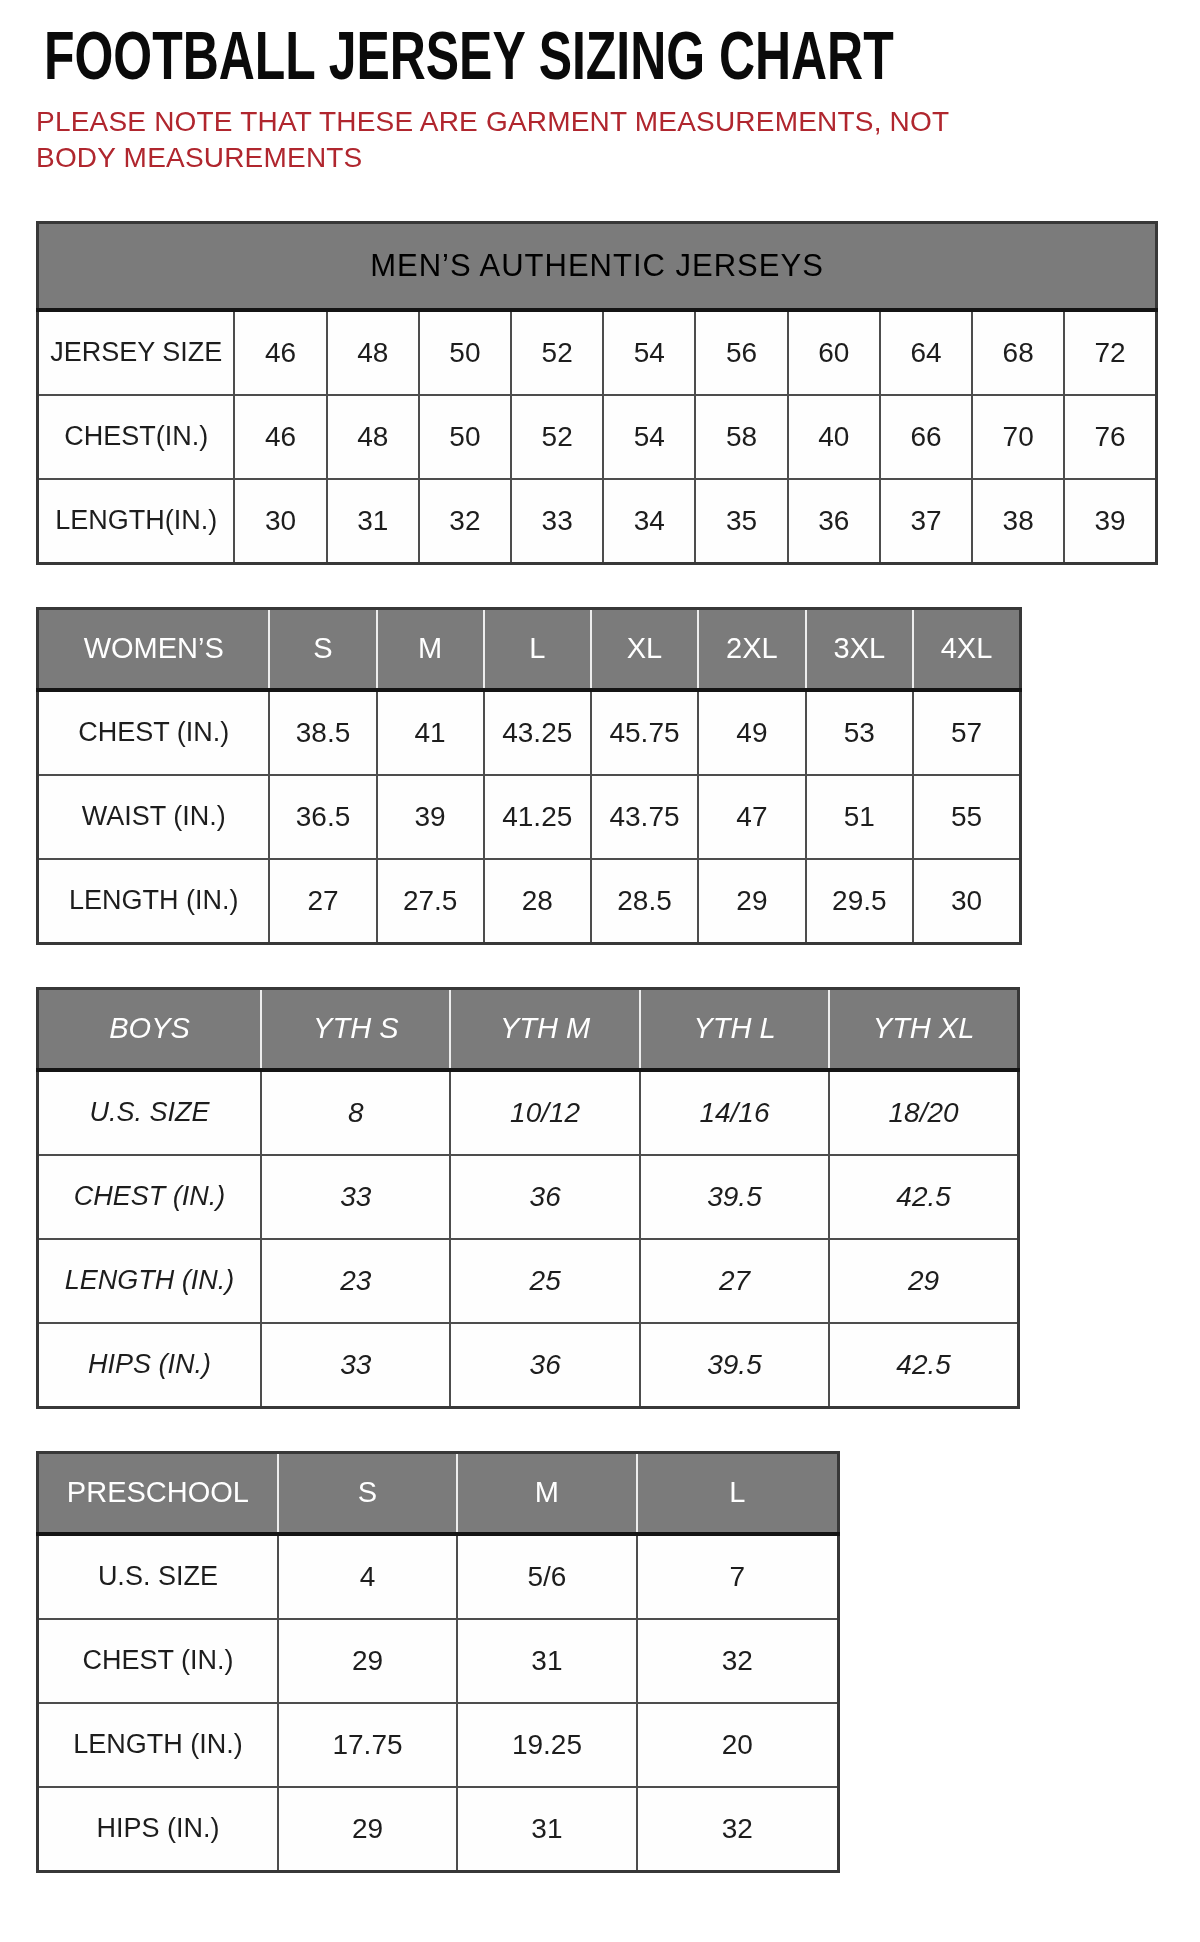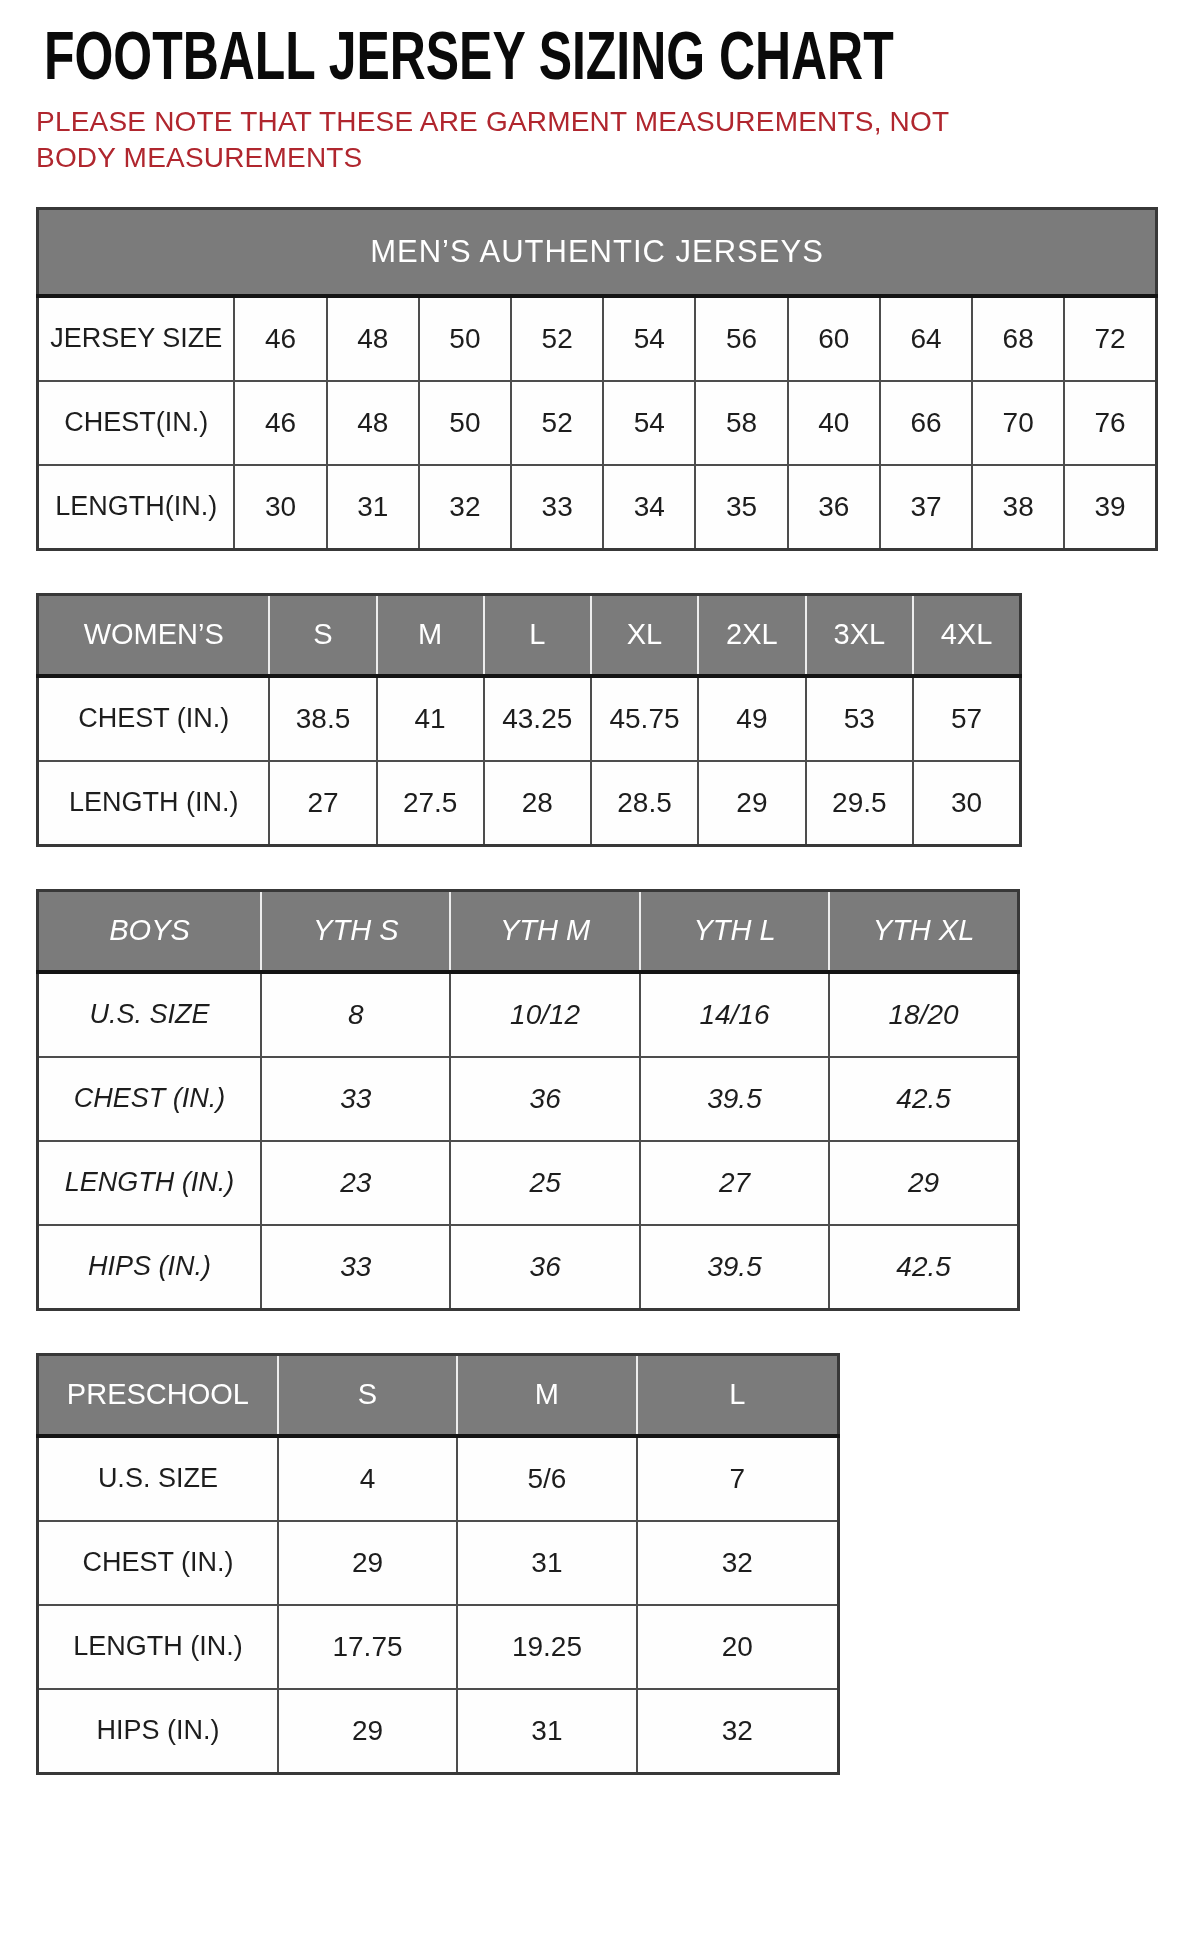--- a/index.html
+++ b/index.html
@@ -24,42 +24,42 @@
     display: inline-block;
     transform: scaleX(0.78) scaleY(1.08);
     transform-origin: 0 60%;
     letter-spacing: 0px;
   }
   .note {
     color: var(--accent-red, #b0262e);
     font-size: 28px;
     line-height: 1.3;
     max-width: 920px;
-    margin: 0 0 30px 0;
+    margin: 0 0 44px 0;
     letter-spacing: 0.2px;
   }
   main { display: block; }
   table.sizing {
     border-collapse: collapse;
     table-layout: fixed;
     margin: 0 0 42px 0;
     border: 3px solid #383838;
     background: #fefefe;
   }
   .sizing th, .sizing td {
     border: 2px solid #4d4d4d;
     text-align: center;
     vertical-align: middle;
     padding: 2px 4px;
     font-weight: normal;
     overflow: hidden;
   }
   .sizing tr.banner-row th {
     background: var(--header-gray, #7b7b7b);
-    color: #ffffff;
+    color: #000000;
     font-size: 31px;
     height: 80px;
     letter-spacing: 1px;
     border-bottom: 4px solid #141414;
   }
   .sizing tr.hdr th { font-size: 29px; height: 74px; }
   .sizing tr.hdr.gray th {
     background: var(--header-gray, #7b7b7b);
     color: #ffffff;
     border-left: 2px solid #ededed;
@@ -168,20 +168,30 @@
           <td class="rowlabel">CHEST (IN.)</td>
           <td>38.5</td>
           <td>41</td>
           <td>43.25</td>
           <td>45.75</td>
           <td>49</td>
           <td>53</td>
           <td>57</td>
         </tr>
         <tr>
+          <td class="rowlabel">WAIST (IN.)</td>
+          <td>36.5</td>
+          <td>39</td>
+          <td>41.25</td>
+          <td>43.75</td>
+          <td>47</td>
+          <td>51</td>
+          <td>55</td>
+        </tr>
+        <tr>
           <td class="rowlabel">LENGTH (IN.)</td>
           <td>27</td>
           <td>27.5</td>
           <td>28</td>
           <td>28.5</td>
           <td>29</td>
           <td>29.5</td>
           <td>30</td>
         </tr>
       </tbody>

